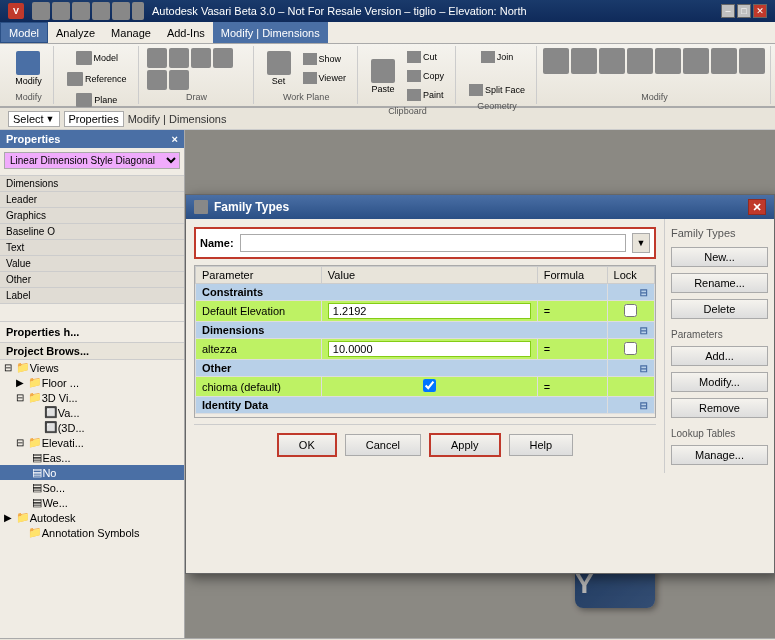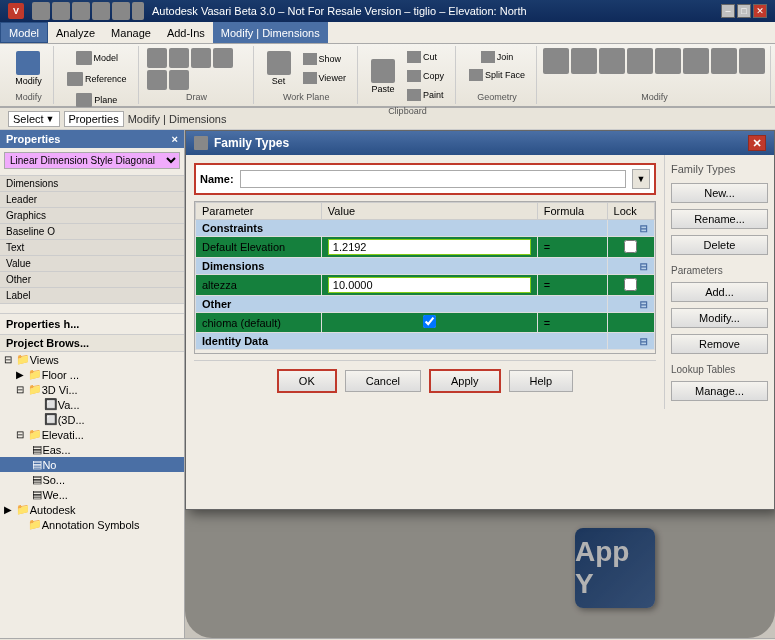--- a/index.html
+++ b/index.html
@@ -156,24 +156,23 @@
       position: relative;
       overflow: hidden;
     }
 
     
     .modal-overlay {
       position: absolute;
       inset: 0;
       background: rgba(0,0,0,0.3);
       display: flex;
-      align-items: flex-start;
+      align-items: center;
       justify-content: center;
       z-index: 100;
-      border-radius: 27px;
     }
 
     
     .dialog {
       background: #f0ece4;
       border: 1px solid #666;
       box-shadow: 4px 4px 12px rgba(0,0,0,0.5);
       width: 660px;
       min-height: 380px;
       position: relative;
@@ -279,21 +278,21 @@
     }
     .section-header-right {
       text-align: right;
       color: #4a6fa5;
     }
     .expand-btn {
       font-size: 10px;
       color: #4a6fa5;
       cursor: pointer;
     }
-    .row-striped { background: #15803d; }
+    .row-striped { background: #bef264; }
     .input-cell {
       background: white;
       border: 1px solid #84cc16;
       padding: 1px 4px;
       width: 100%;
       font-size: 11px;
     }
     .checkbox-cell { text-align: center; }
 
     
@@ -465,21 +464,21 @@
           </div>
           <div class="ribbon-btn" style="flex-direction:row;font-size:9px;">
             <div style="width:14px;height:12px;background:#888;margin-right:2px;"></div>Paint
           </div>
         </div>
       </div>
       <span class="ribbon-group-label">Clipboard</span>
     </div>
 
     <div class="ribbon-group">
-      <div class="ribbon-buttons" style="flex-direction:column;gap:0;">
+      <div class="ribbon-buttons" style="flex-direction:column;gap:15px;">
         <div class="ribbon-btn" style="flex-direction:row;font-size:9px;">
           <div style="width:14px;height:12px;background:#888;margin-right:2px;"></div>Join
         </div>
         <div class="ribbon-btn" style="flex-direction:row;font-size:9px;">
           <div style="width:14px;height:12px;background:#888;margin-right:2px;"></div>Split Face
         </div>
       </div>
       <span class="ribbon-group-label">Geometry</span>
     </div>
 
@@ -528,21 +527,21 @@
       <div style="padding:2px 6px; background:#e0dcd4; border-bottom:1px solid #ccc;">Dimensions</div>
       <div style="padding:2px 6px; background:#e0dcd4; border-bottom:1px solid #ccc;">Leader</div>
       <div style="padding:2px 6px; background:#e0dcd4; border-bottom:1px solid #ccc;">Graphics</div>
       <div style="padding:2px 6px; background:#e0dcd4; border-bottom:1px solid #ccc;">Baseline O</div>
       <div style="padding:2px 6px; background:#e0dcd4; border-bottom:1px solid #ccc;">Text</div>
       <div style="padding:2px 6px; background:#e0dcd4; border-bottom:1px solid #ccc;">Value</div>
       <div style="padding:2px 6px; background:#e0dcd4; border-bottom:1px solid #ccc;">Other</div>
       <div style="padding:2px 6px; background:#e0dcd4; border-bottom:1px solid #ccc;">Label</div>
     </div>
 
-    <div style="padding:4px 6px; font-size:11px; font-weight:bold; border-bottom:1px solid #ccc; border-top:1px solid #ccc; margin-top:9px;">Properties h...</div>
+    <div style="padding:4px 6px; font-size:11px; font-weight:bold; border-bottom:1px solid #ccc; border-top:1px solid #ccc; margin-top:17px;">Properties h...</div>
 
     <div style="padding:2px 6px; font-size:11px; font-weight:bold; background:#e8e4da; border-bottom:1px solid #ccc;">Project Brows...</div>
     <div style="flex:1; overflow-y:auto;">
       <div class="tree-item">
         <span class="tree-expand">⊟</span>
         <span>📁</span>
         <span>Views</span>
       </div>
       <div class="tree-item" style="padding-left:16px;">
         <span class="tree-expand">▶</span>

